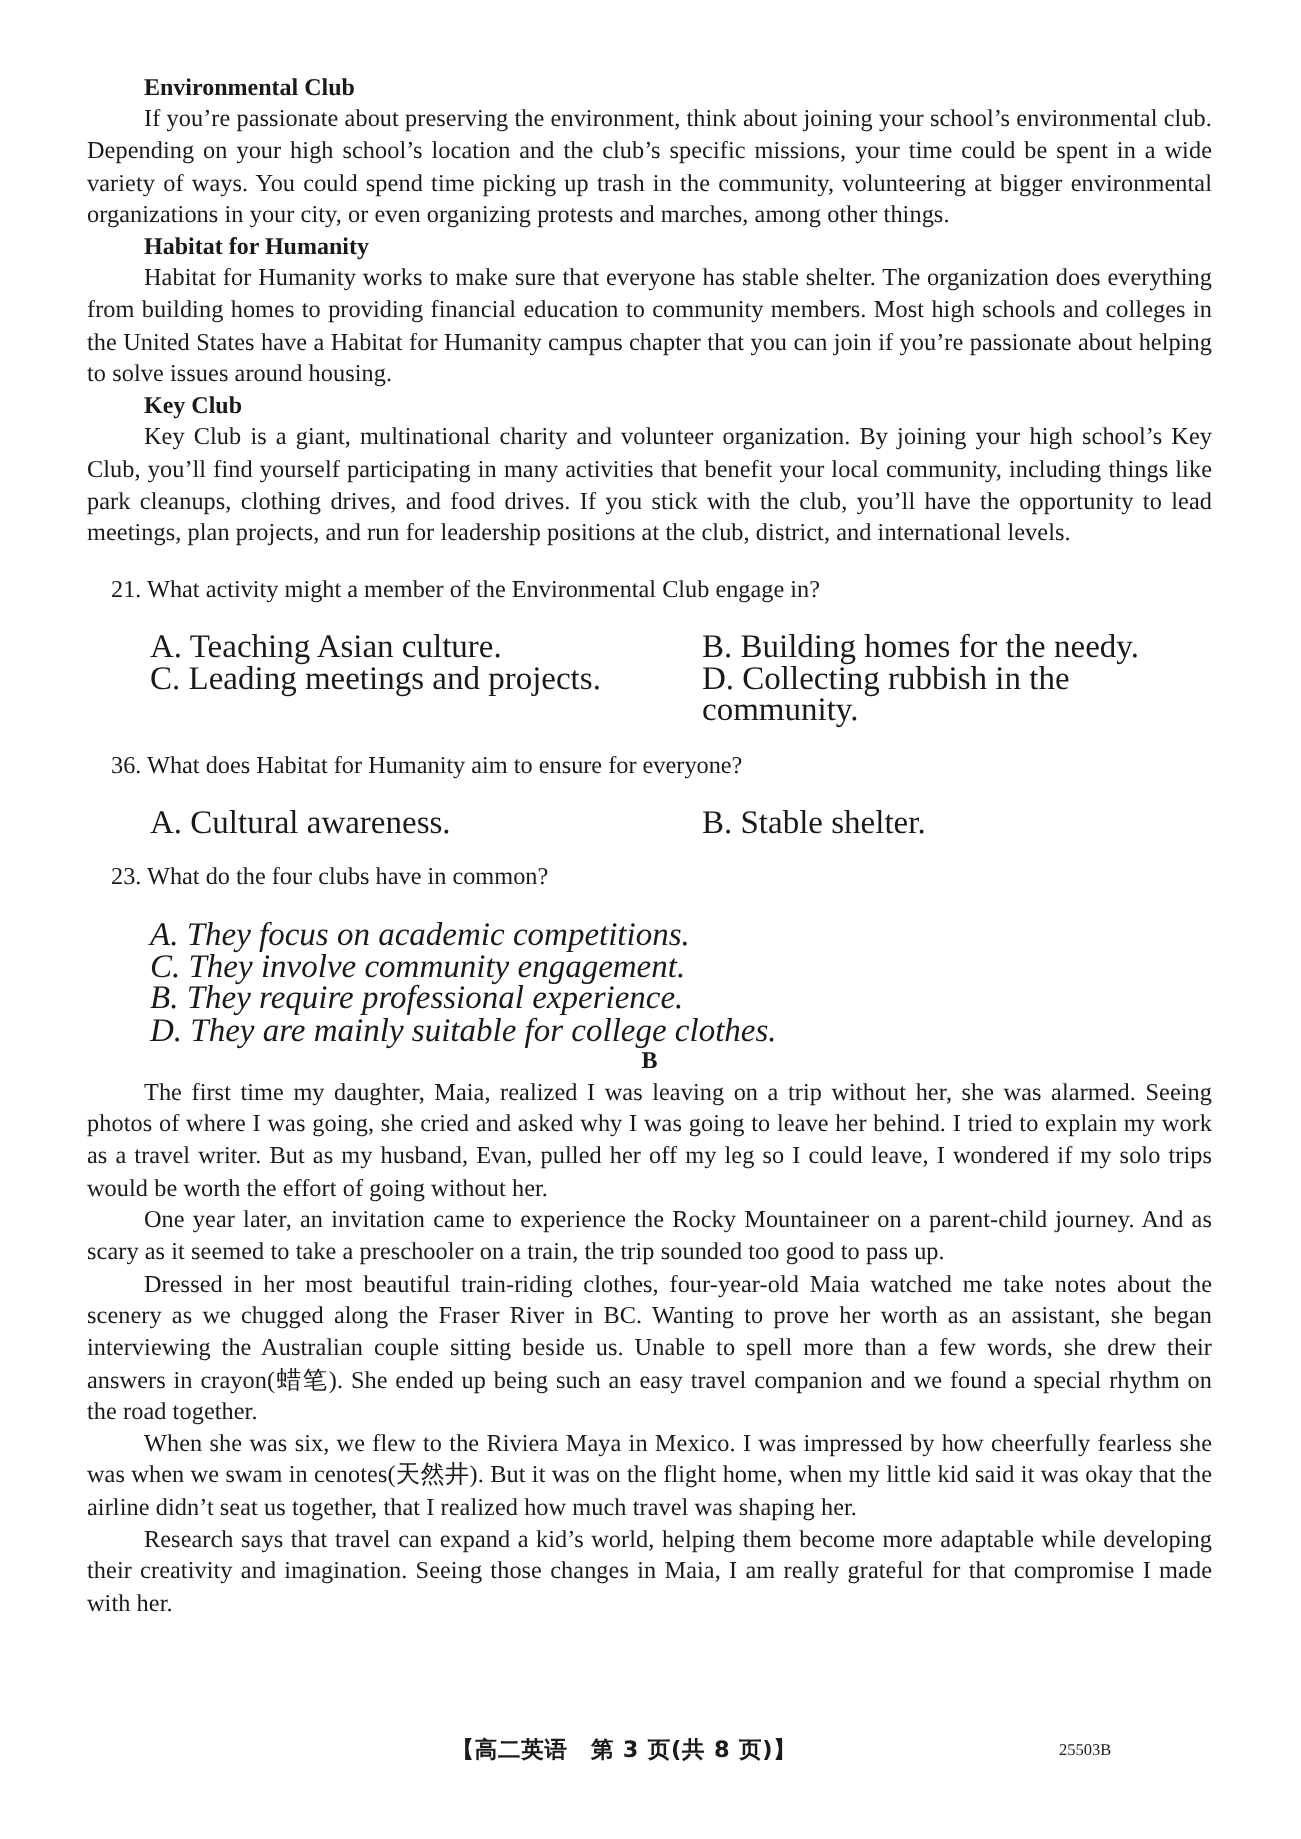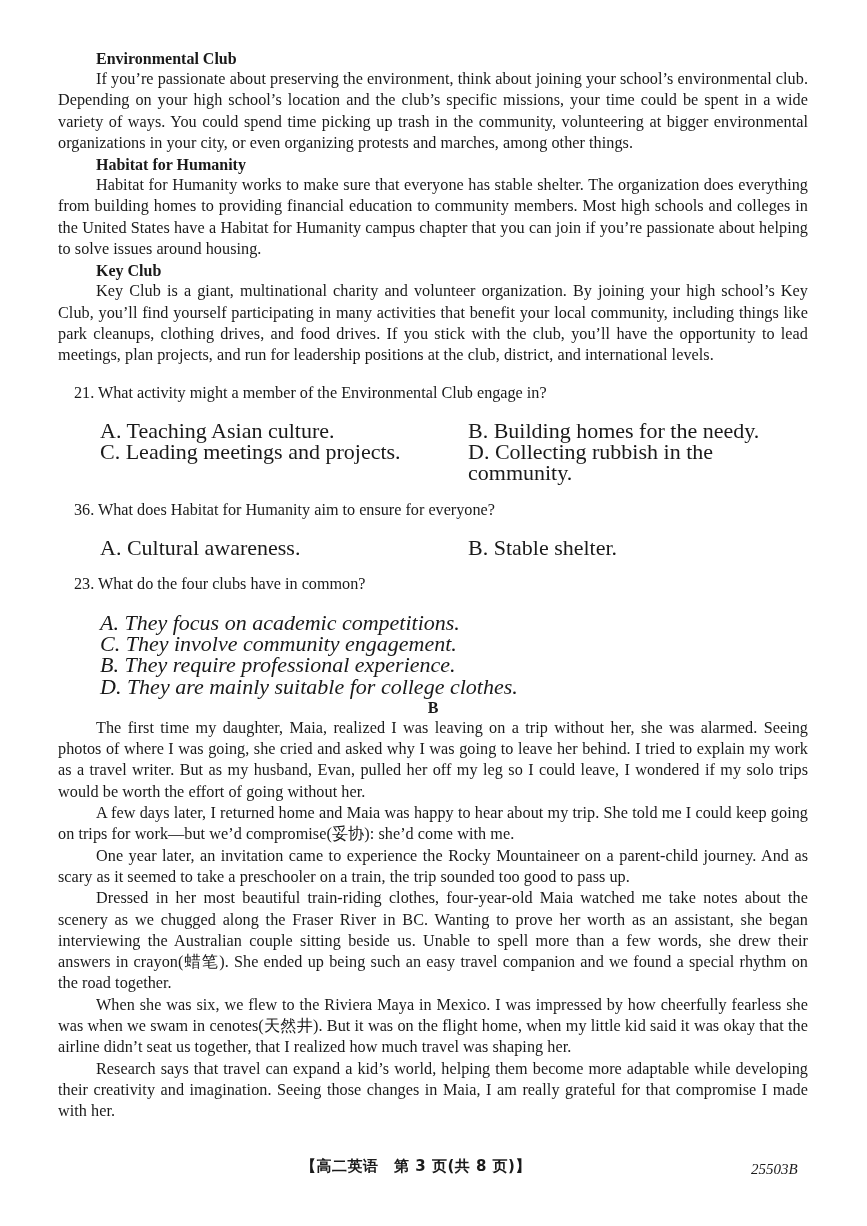--- a/index.html
+++ b/index.html
@@ -29,21 +29,21 @@
   }
   .footer {
     position: absolute; top: 1157px; left: 0; width: 867px; height: 24px;
     font-size: 16px;
   }
   .footer-center {
     position: absolute; left: 301px; top: 0; font-weight: bold;
     font-family: "DejaVu Sans", sans-serif; font-size: 15px; letter-spacing: 0.5px;
   }
   .footer-code {
-    position: absolute; left: 751px; top: 4px; font-size: 15px; font-style: italic;
+    position: absolute; left: 706px; top: 4px; font-size: 11px;
   }
 </style>
 </head>
 <body>
 
 <div class="page">
 
   <section>
     <h3 class="heading">Environmental Club</h3>
     <p class="para">If you’re passionate about preserving the environment, think about joining your school’s environmental club. Depending on your high school’s location and the club’s specific missions, your time could be spent in a wide variety of ways. You could spend time picking up trash in the community, volunteering at bigger environmental organizations in your city, or even organizing protests and marches, among other things.</p>
@@ -92,21 +92,20 @@
       <div>A. They focus on academic competitions.</div>
       <div>C. They involve community engagement.</div>
       <div>B. They require professional experience.</div>
       <div>D. They are mainly suitable for college clothes.</div>
     </div>
   </div>
 
   <p class="section-label">B</p>
   <section>
     <p class="para">The first time my daughter, Maia, realized I was leaving on a trip without her, she was alarmed. Seeing photos of where I was going, she cried and asked why I was going to leave her behind. I tried to explain my work as a travel writer. But as my husband, Evan, pulled her off my leg so I could leave, I wondered if my solo trips would be worth the effort of going without her.</p>
-    <p class="para">A few days later, I returned home and Maia was happy to hear about my trip. She told me I could keep going on trips for work—but we’d compromise(妥协): she’d come with me.</p>
     <p class="para">One year later, an invitation came to experience the Rocky Mountaineer on a parent-child journey. And as scary as it seemed to take a preschooler on a train, the trip sounded too good to pass up.</p>
     <p class="para">Dressed in her most beautiful train-riding clothes, four-year-old Maia watched me take notes about the scenery as we chugged along the Fraser River in BC. Wanting to prove her worth as an assistant, she began interviewing the Australian couple sitting beside us. Unable to spell more than a few words, she drew their answers in crayon(蜡笔). She ended up being such an easy travel companion and we found a special rhythm on the road together.</p>
     <p class="para">When she was six, we flew to the Riviera Maya in Mexico. I was impressed by how cheerfully fearless she was when we swam in cenotes(天然井). But it was on the flight home, when my little kid said it was okay that the airline didn’t seat us together, that I realized how much travel was shaping her.</p>
     <p class="para">Research says that travel can expand a kid’s world, helping them become more adaptable while developing their creativity and imagination. Seeing those changes in Maia, I am really grateful for that compromise I made with her.</p>
   </section>
 </div>
 
 <div class="footer">
   <span class="footer-center">【高二英语　第 3 页(共 8 页)】</span>
   <span class="footer-code">25503B</span>

